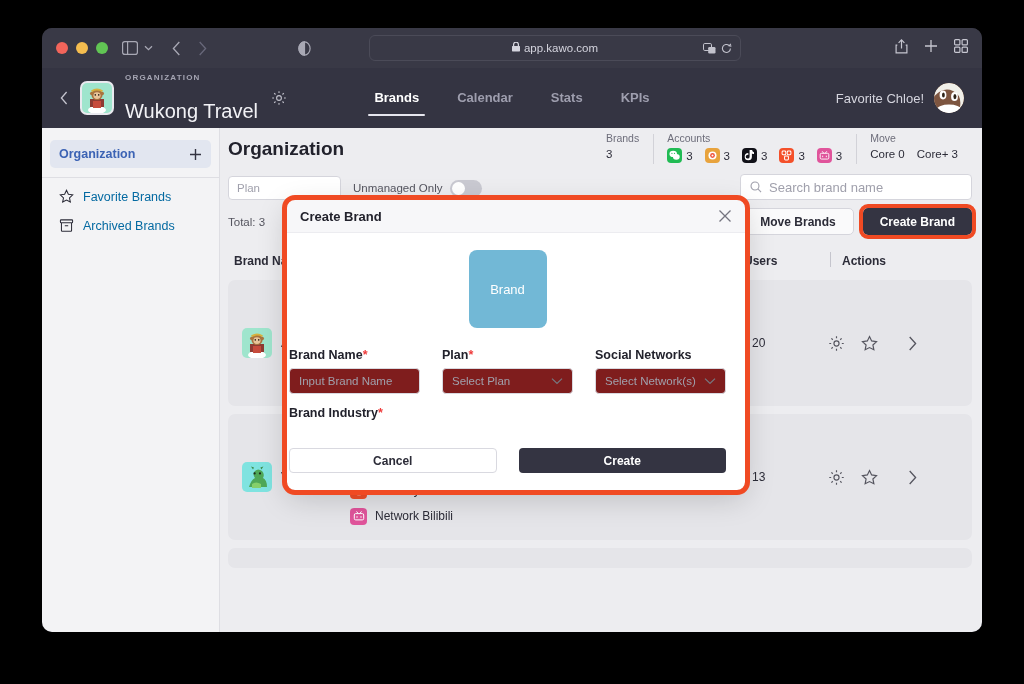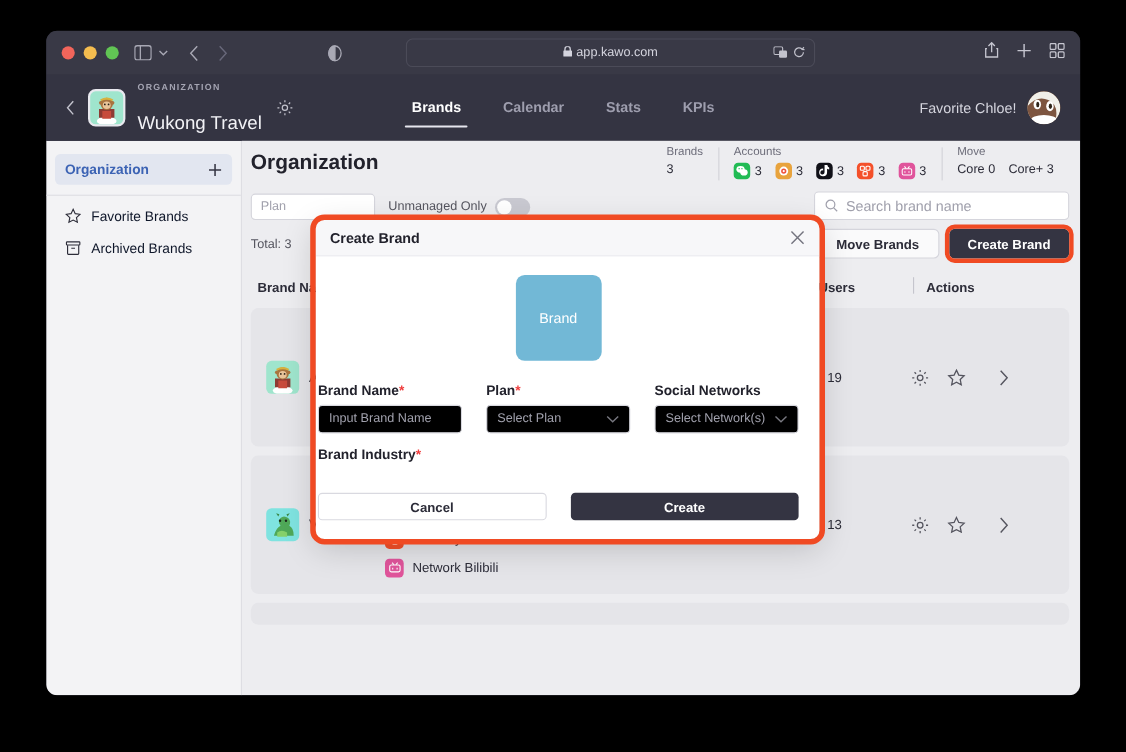--- a/index.html
+++ b/index.html
@@ -76,21 +76,21 @@
     background: #9fe5cd;
     border: 2px solid #e9e9ef;
     display: flex; align-items: flex-end; justify-content: center;
     overflow: hidden; position: relative;
   }
   #org-text { margin-left: 11px; }
   #org-kicker {
     font-size: 8px; letter-spacing: 1.2px; color: #a5a5b3;
     font-weight: bold;
   }
-  #org-name { font-size: 17px; color: #f2f2f6; margin-top: 18px; }
+  #org-name { font-size: 20px; color: #f2f2f6; margin-top: 18px; }
   #org-gear { margin-left: 13px; color: #c3c3cd; display: flex; }
 
   #main-nav {
     position: absolute; left: 0; right: 0; top: 0; height: 60px;
     display: flex; align-items: center; justify-content: center;
     gap: 38px; pointer-events: none;
   }
   .nav-item {
     font-size: 13px; color: #9e9eae; padding-bottom: 2px;
     position: relative; pointer-events: auto; font-weight: 600;
@@ -123,21 +123,21 @@
   #sidebar-org {
     margin: 4px 8px 0 8px; height: 28px;
     background: #e2e6f0; border-radius: 5px;
     display: flex; align-items: center; padding: 0 9px;
     justify-content: space-between;
   }
   #sidebar-org-label { font-size: 12.5px; color: #3c63b4; font-weight: 600; }
   #sidebar-divider { height: 1px; background: #dedee3; margin: 9px 0 4px 0; }
   .side-item {
     display: flex; align-items: center; gap: 9px;
-    padding: 7px 0 7px 17px; font-size: 12.5px; color: #0f172a;
+    padding: 7px 0 7px 17px; font-size: 12.5px; color: #0369a1;
   }
   .side-item svg { flex-shrink: 0; }
 
   #content {
     flex: 1; background: #ededf0; position: relative; overflow: hidden;
   }
   #page-title {
     font-size: 19px; font-weight: bold; color: #22222c;
     position: absolute; left: 8px; top: 10px;
   }
@@ -286,21 +286,21 @@
     display: flex; align-items: center; justify-content: center;
     color: #ffffff; font-size: 13px;
   }
   .form-grid { display: grid; grid-template-columns: 1fr 1fr 1fr; gap: 12px 22px; }
   .field-label {
     font-size: 12.5px; font-weight: bold; color: #22222c; margin-bottom: 6px;
   }
   .req { color: #ef3b3b; }
   .field-input {
     height: 26px; border: 1px solid #d9d9e0; border-radius: 4px;
-    background: #000000;
+    background: #7f1d1d;
     display: flex; align-items: center; justify-content: space-between;
     padding: 0 9px; font-size: 11.5px; color: #a0a0ac;
   }
   .field-input.disabled { background: #e8e8ec; }
   .chev { color: #77777f; display: flex; }
 
   #modal-actions {
     display: grid; grid-template-columns: 1fr 1fr; gap: 22px;
     margin-top: 22px;
   }
@@ -630,21 +630,21 @@
               <path d="M9 7.4 q6-3.6 12 0 l-1 1.5 q-5-2.6-10 0z" fill="#d8b23f"></path>
             </svg>
           </div>
           <span class="brand-name">Av</span>
         </div>
         <div class="col-accounts"></div>
         <div class="col-dash">-</div>
         <div class="col-plan">
           <span class="plan-badge">Core+</span>
         </div>
-        <div class="col-users">19</div>
+        <div class="col-users">20</div>
         <div class="col-actions">
           <span style="display:flex;">
             <svg width="17" height="17" viewBox="0 0 16 16" fill="none" stroke="currentColor" stroke-width="1.1">
                 <circle cx="8" cy="8" r="2.4"></circle>
                 <path d="M8 1.2v1.8M8 13v1.8M1.2 8h1.8M13 8h1.8M3.2 3.2l1.3 1.3M11.5 11.5l1.3 1.3M12.8 3.2l-1.3 1.3M4.5 11.5l-1.3 1.3"></path>
               </svg>
           </span>
           <span style="display:flex;">
             <svg width="17" height="17" viewBox="0 0 16 16" fill="none" stroke="currentColor" stroke-width="1.1">
                 <path d="M8 1.4l2 4.2 4.6.6-3.4 3.2.9 4.5L8 11.8 3.9 13.9l.9-4.5L1.4 6.2 6 5.6z"></path>

